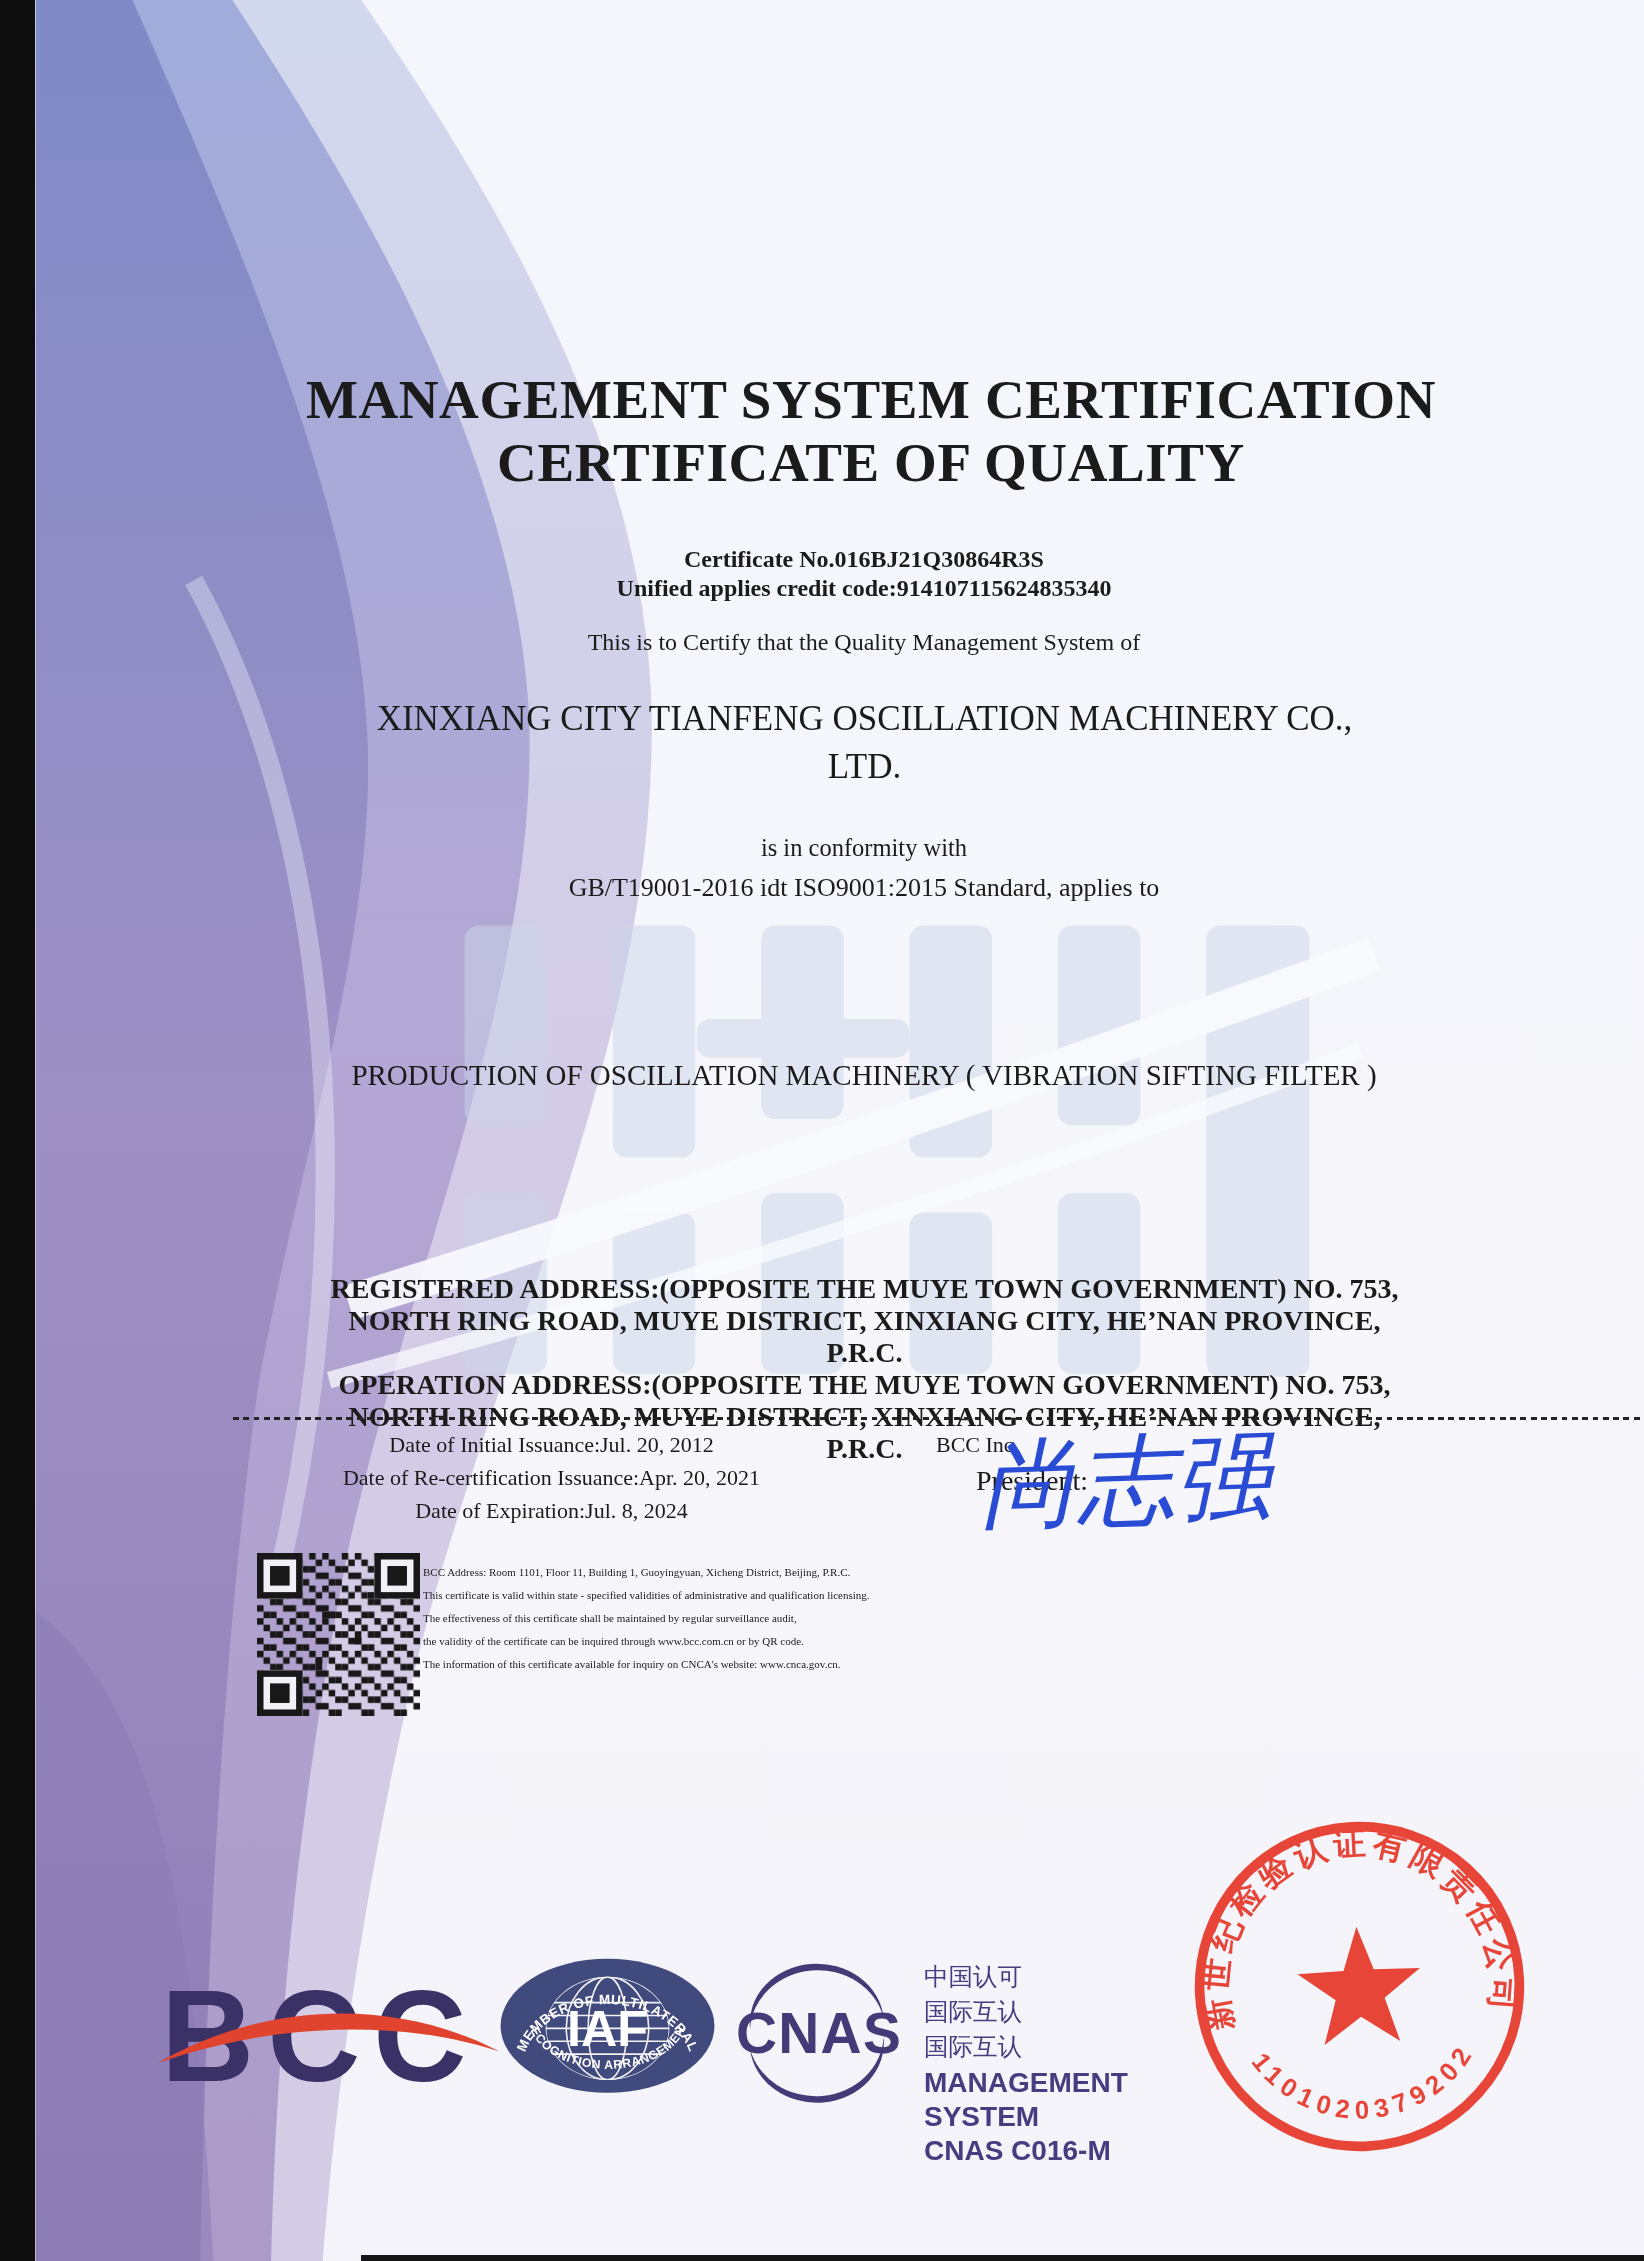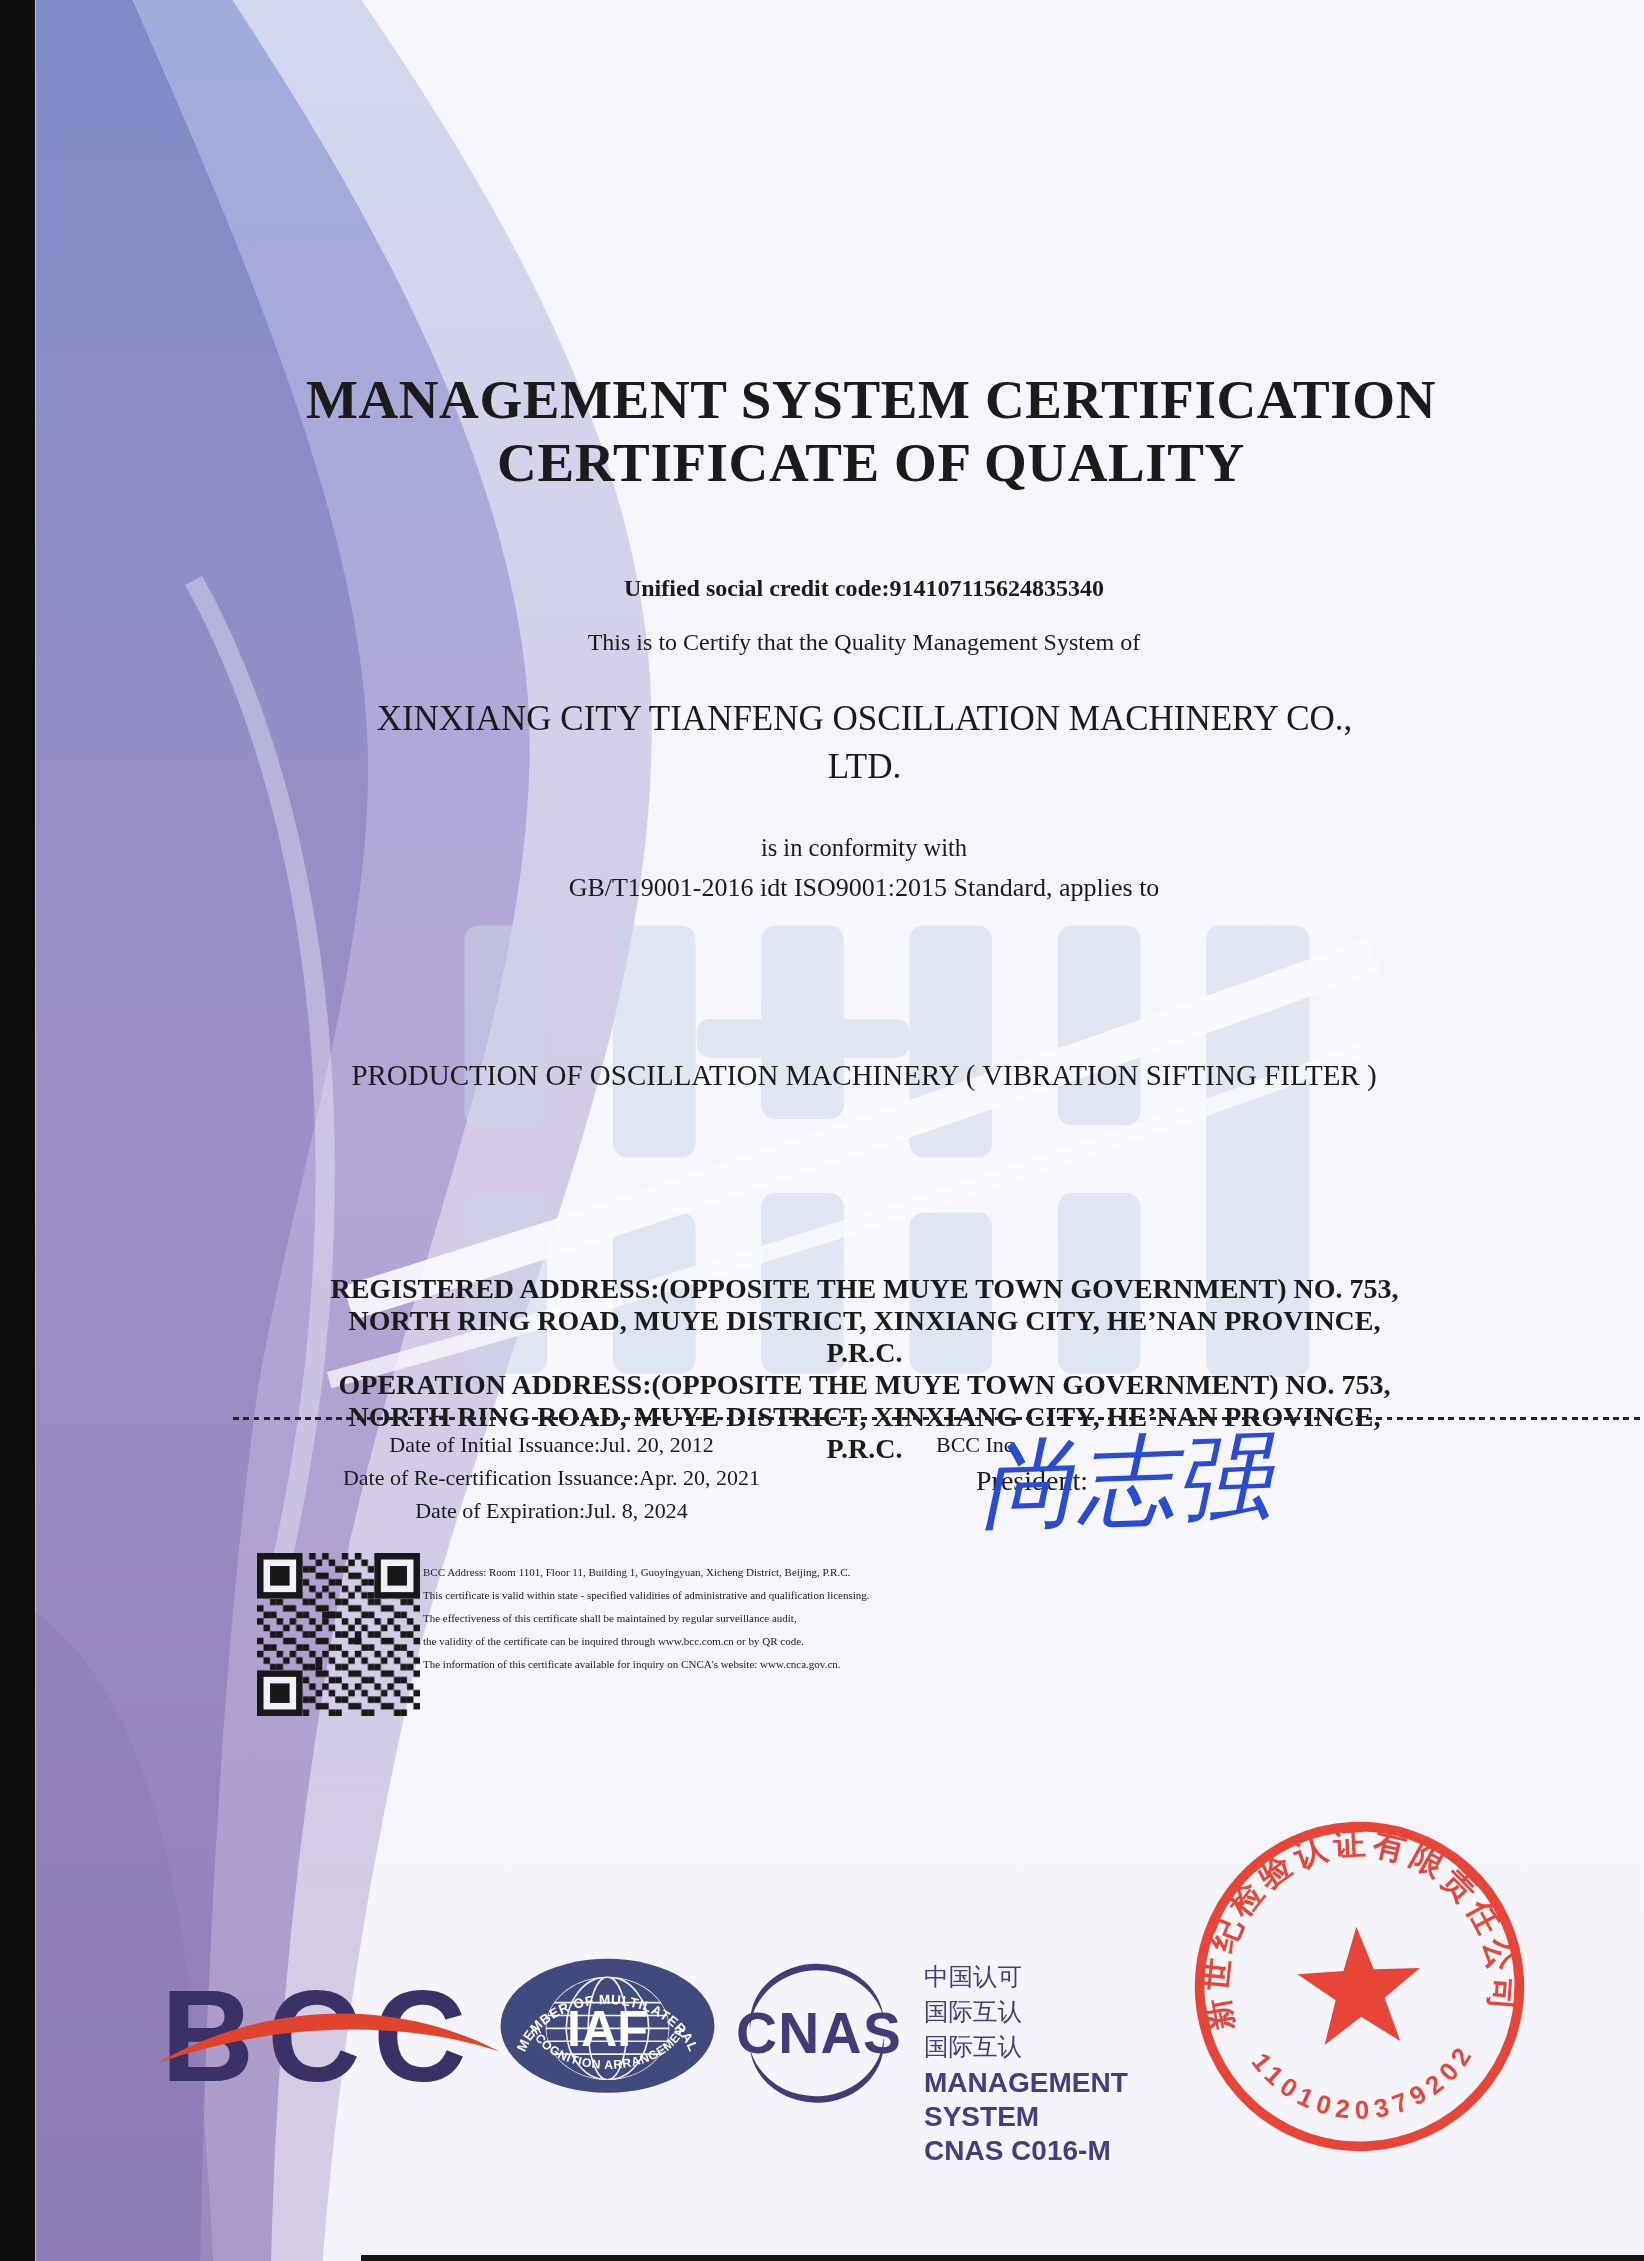--- a/index.html
+++ b/index.html
@@ -82,21 +82,22 @@
   </svg>
 
   <div id="edge-left" class="abs"></div>
   <div id="edge-bottom" class="abs"></div>
 
   <div id="title" class="abs ctr ink">
     <div>MANAGEMENT SYSTEM CERTIFICATION</div>
     <div>CERTIFICATE OF QUALITY</div>
   </div>
 
-  <div id="creditcode" class="abs ctr ink">Unified social credit code:914107115624835340</div>
+  <div id="certno" class="abs ctr ink">Certificate No.016BJ21Q30864R3S</div>
+  <div id="creditcode" class="abs ctr ink">Unified applies credit code:914107115624835340</div>
   <div id="certify" class="abs ctr ink">This is to Certify that the Quality Management System of</div>
   <div id="company" class="abs ctr ink">XINXIANG CITY TIANFENG OSCILLATION MACHINERY CO., LTD.</div>
   <div id="conformity" class="abs ctr ink">is in conformity with</div>
   <div id="standard" class="abs ctr ink">GB/T19001-2016 idt ISO9001:2015 Standard, applies to</div>
   <div id="scope" class="abs ctr ink">PRODUCTION OF OSCILLATION MACHINERY ( VIBRATION SIFTING FILTER )</div>
 
   <div id="addresses" class="abs ctr ink">
     <div>REGISTERED ADDRESS:(OPPOSITE THE MUYE TOWN GOVERNMENT) NO. 753, NORTH RING ROAD, MUYE DISTRICT, XINXIANG CITY, HE’NAN PROVINCE, P.R.C.</div>
     <div>OPERATION ADDRESS:(OPPOSITE THE MUYE TOWN GOVERNMENT) NO. 753, NORTH RING ROAD, MUYE DISTRICT, XINXIANG CITY, HE’NAN PROVINCE, P.R.C.</div>
   </div>

